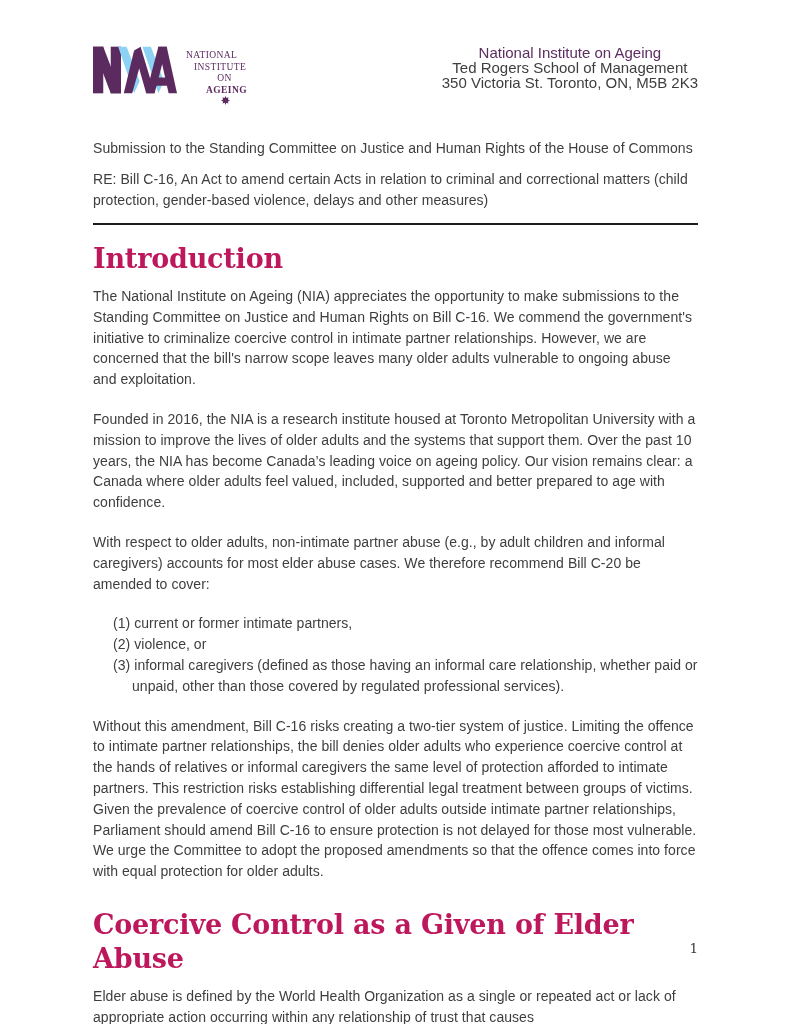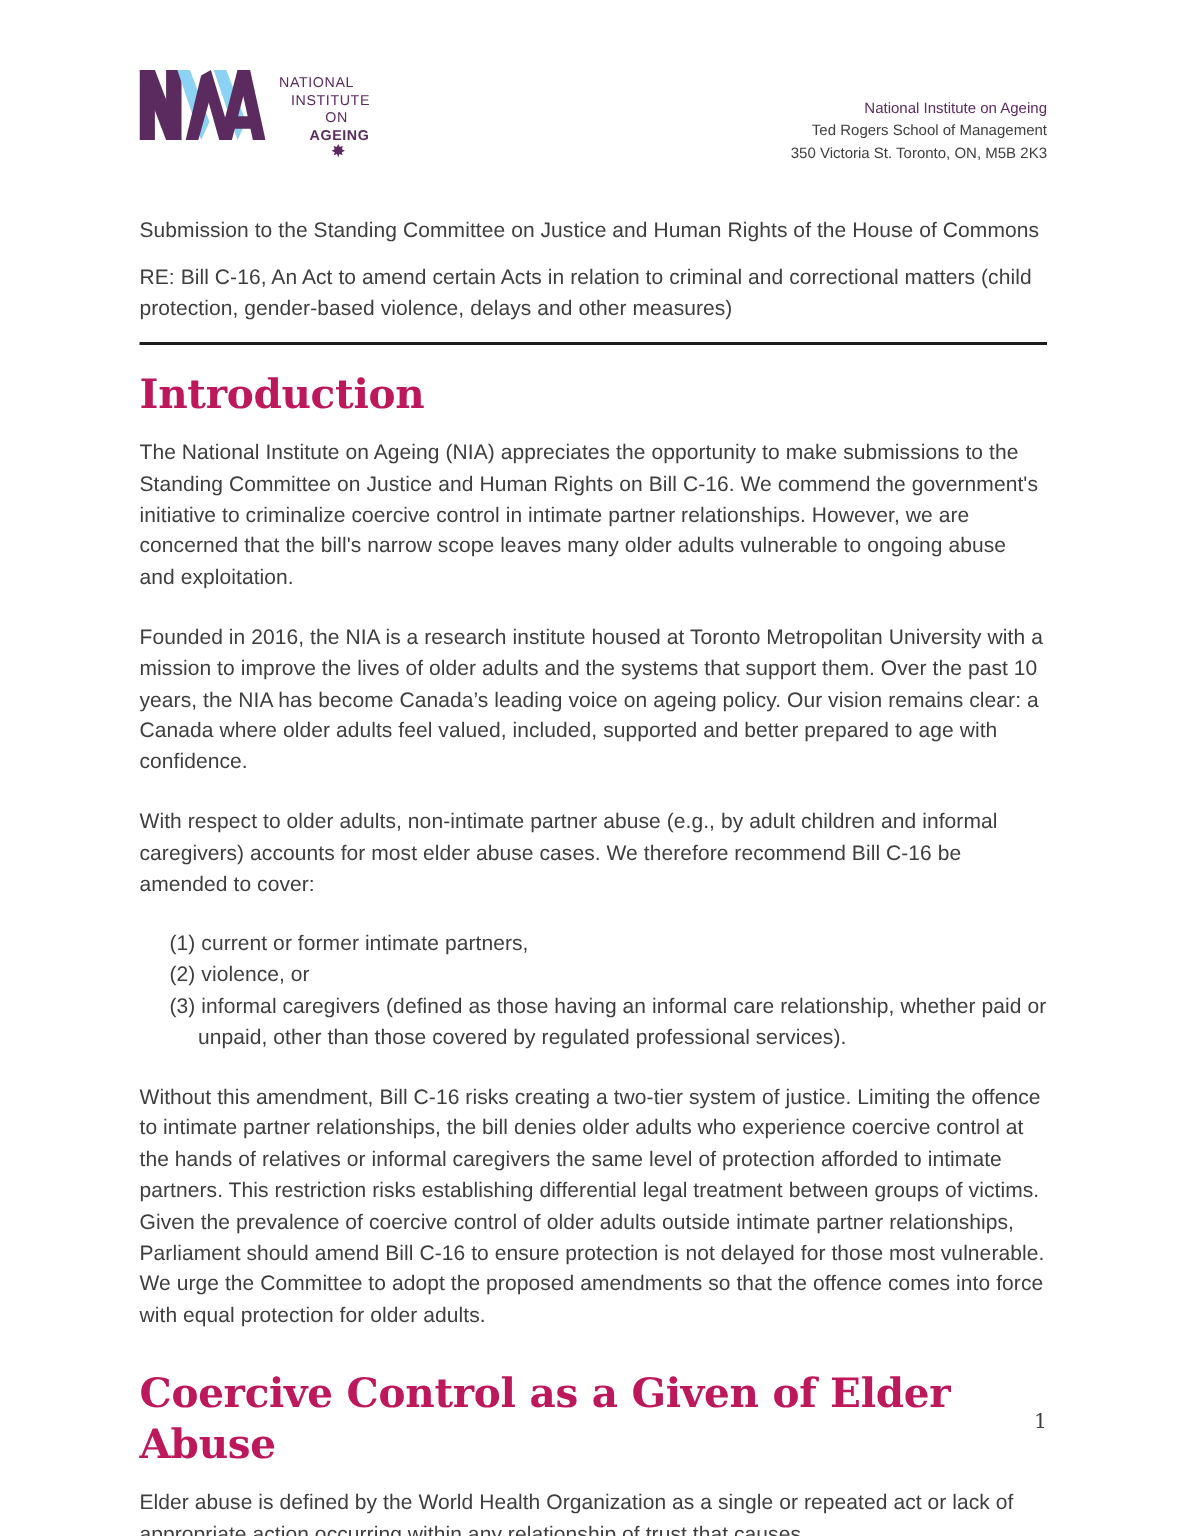--- a/index.html
+++ b/index.html
@@ -17,42 +17,42 @@
     inset: 0;
     padding: 45px 93px 0 93px;
   }
 
   
   .header-row {
     display: flex;
     justify-content: space-between;
     align-items: flex-start;
   }
-  .logo-block { display: flex; align-items: flex-start; }
+  .logo-block { display: flex; align-items: flex-start; font-family: Liberation Serif, serif; }
   .logo-mark { width: 84px; height: 50px; display: block; }
   .wordmark {
     margin-left: 9px;
     margin-top: 5px;
     font-size: 9.5px;
     line-height: 11.5px;
     letter-spacing: 0.4px;
     color: #5b2a5f;
     font-weight: 500;
     white-space: nowrap;
   }
   .wordmark .wm-line2 { padding-left: 8px; }
   .wordmark .wm-line3 { padding-left: 16px; display: flex; align-items: center; flex-direction: column; }
   .wordmark b { font-weight: 700; margin-left: 4px; }
   .leaf-icon { width: 9px; height: 9px; margin-left: 3px; display: inline-block; }
 
   .header-right {
-    text-align: right;
-    font-size: 10px;
+    text-align: center;
+    font-size: 15px;
     line-height: 15px;
-    margin-top: 20px;
+    margin-top: 0;
     color: #3e3e3e;
   }
   .header-right .org-line { color: #5d2c61; }
 
   
   .preamble { margin-top: 33px; }
   .preamble p {
     font-size: 14px;
     line-height: 21px;
     margin-bottom: 10px;
@@ -145,21 +145,21 @@
 
   <div class="preamble">
     <p>Submission to the Standing Committee on Justice and Human Rights of the House of Commons</p>
     <p>RE: Bill C-16, An Act to amend certain Acts in relation to criminal and correctional matters (child protection, gender-based violence, delays and other measures)</p>
     <hr class="rule">
   </div>
 
   <h1 class="section-heading">Introduction</h1>
   <p class="body-para">The National Institute on Ageing (NIA) appreciates the opportunity to make submissions to the Standing Committee on Justice and Human Rights on Bill C-16. We commend the government's initiative to criminalize coercive control in intimate partner relationships. However, we are concerned that the bill's narrow scope leaves many older adults vulnerable to ongoing abuse and exploitation.</p>
   <p class="body-para">Founded in 2016, the NIA is a research institute housed at Toronto Metropolitan University with a mission to improve the lives of older adults and the systems that support them. Over the past 10 years, the NIA has become Canada’s leading voice on ageing policy. Our vision remains clear: a Canada where older adults feel valued, included, supported and better prepared to age with confidence.</p>
-  <p class="body-para">With respect to older adults, non-intimate partner abuse (e.g., by adult children and informal caregivers) accounts for most elder abuse cases. We therefore recommend Bill C-16 be amended to cover:</p>
+  <p class="body-para">With respect to older adults, non-intimate partner abuse (e.g., by adult children and informal caregivers) accounts for most elder abuse cases. We therefore recommend Bill C-20 be amended to cover:</p>
 
   <div class="num-list">
     <div class="list-item"><span>(1)</span> <span>current or former intimate partners,</span></div>
     <div class="list-item"><span>(2)</span> <span>violence, or</span></div>
     <div class="list-item"><span>(3)</span> <span>informal caregivers (defined as those having an informal care relationship, whether paid or unpaid, other than those covered by regulated professional services).</span></div>
   </div>
 
   <p class="body-para">Without this amendment, Bill C-16 risks creating a two-tier system of justice. Limiting the offence to intimate partner relationships, the bill denies older adults who experience coercive control at the hands of relatives or informal caregivers the same level of protection afforded to intimate partners. This restriction risks establishing differential legal treatment between groups of victims. Given the prevalence of coercive control of older adults outside intimate partner relationships, Parliament should amend Bill C-16 to ensure protection is not delayed for those most vulnerable. We urge the Committee to adopt the proposed amendments so that the offence comes into force with equal protection for older adults.</p>
 
   <h1 class="section-heading second">Coercive Control as a Given of Elder Abuse</h1>

